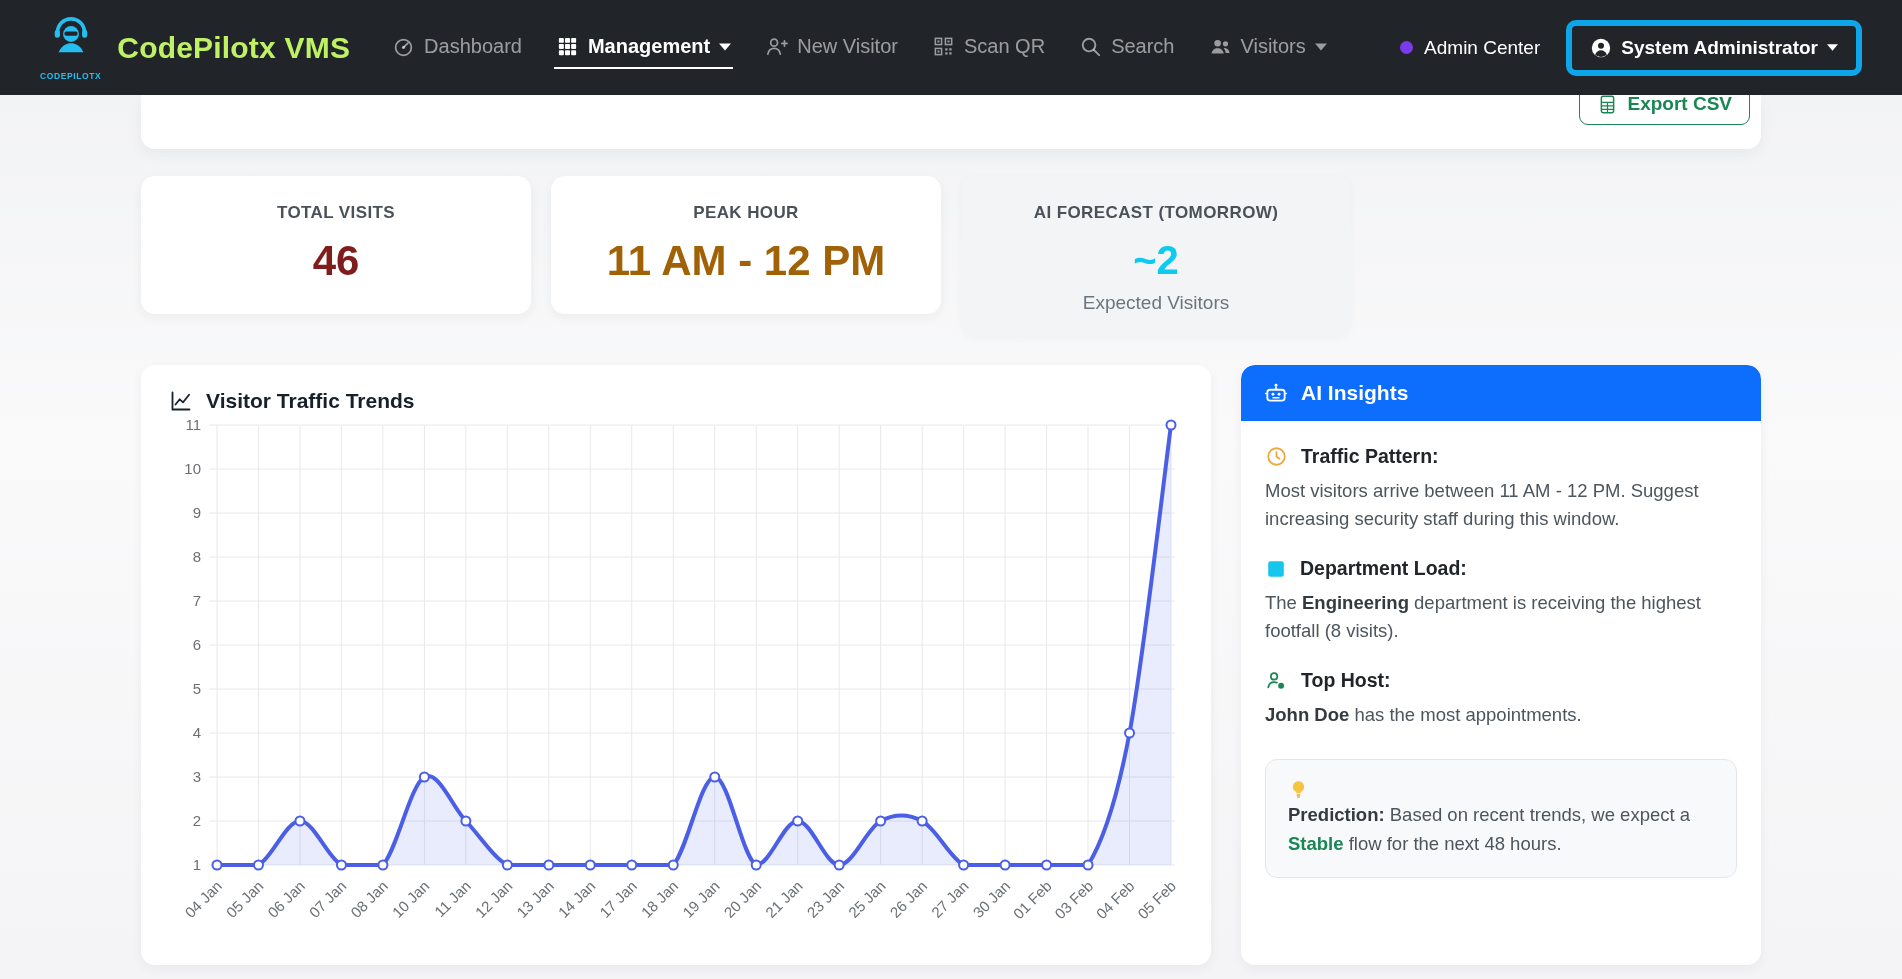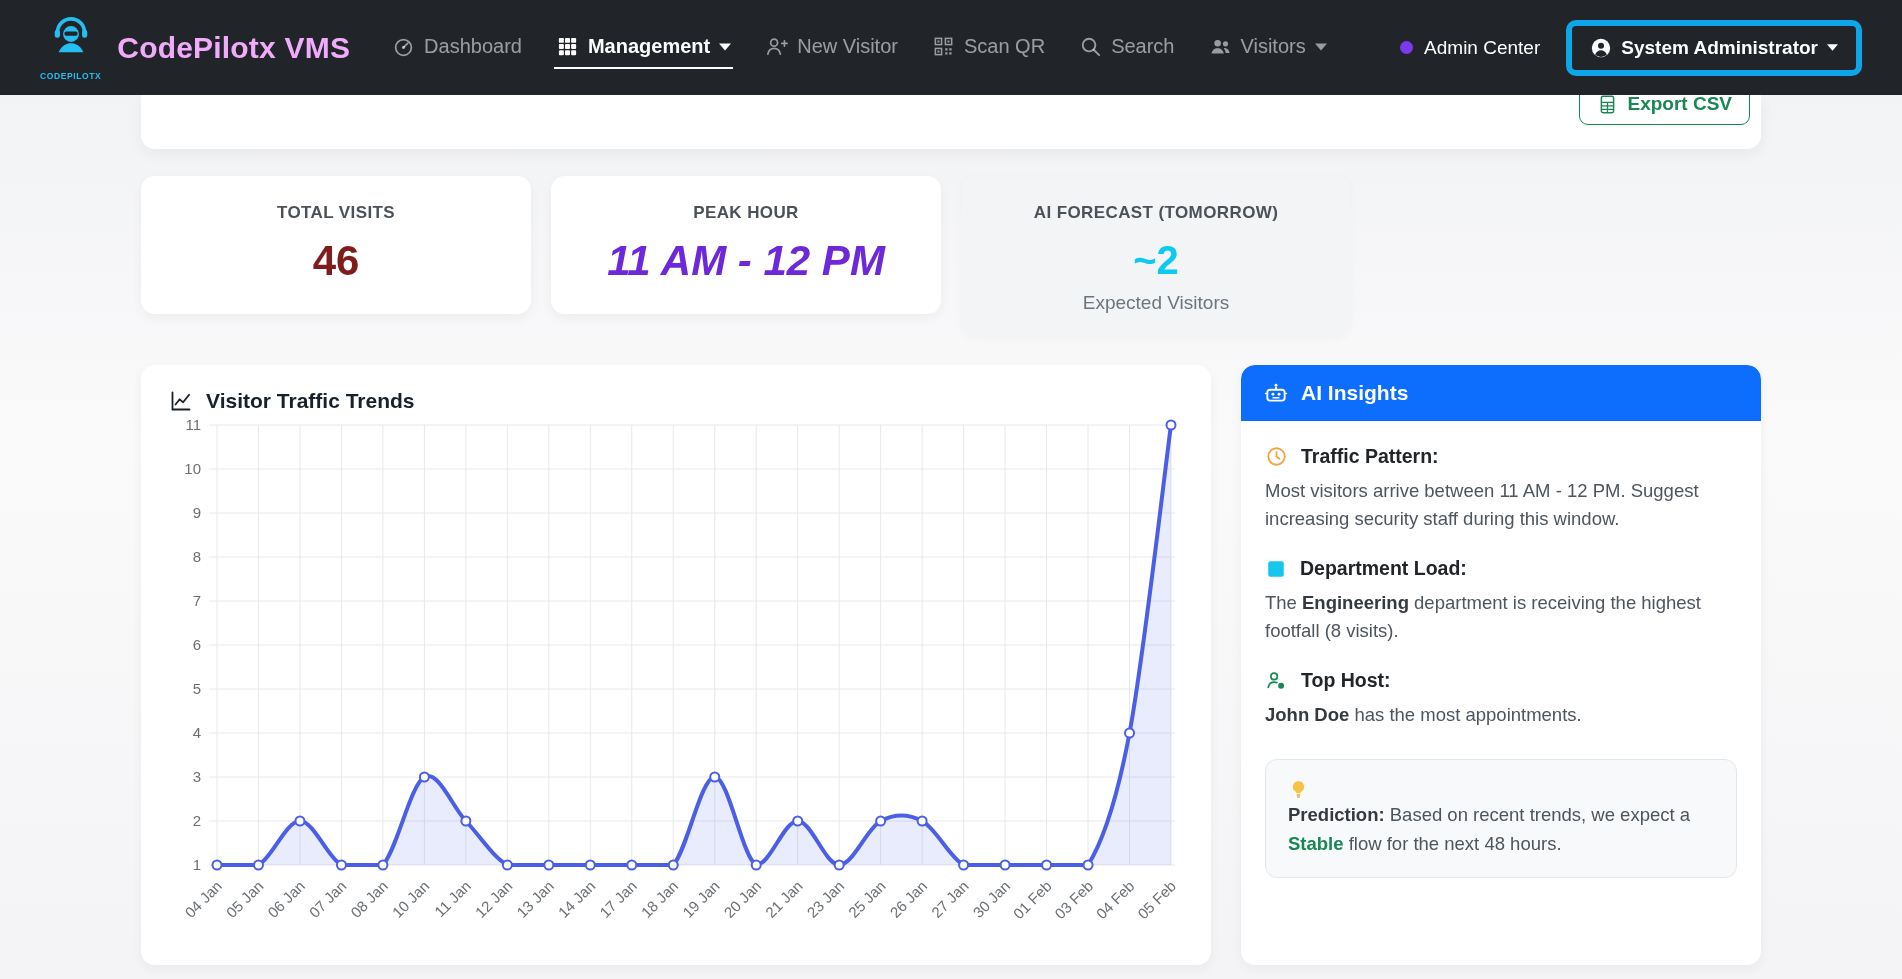--- a/index.html
+++ b/index.html
@@ -14,21 +14,21 @@
   
   .navbar {
     position:relative; z-index:10;
     height:95px; background:#212529;
     display:flex; align-items:center;
     padding:0 40px; gap:34px;
   }
   .brand { display:flex; align-items:center; gap:16px; cursor:pointer; }
   .logo { display:flex; flex-direction:column; align-items:center; gap:18px; }
   .logo-text { font-size:8.5px; font-weight:700; color:#26bdf0; letter-spacing:.6px; }
-  .brand-name { color:#f0abfc; font-size:30px; font-weight:800; letter-spacing:.2px; }
+  .brand-name { color:#bef264; font-size:30px; font-weight:800; letter-spacing:.2px; }
   .nav-links { display:flex; align-items:center; gap:30px; margin-left:6px; }
   .nav-item {
     display:flex; align-items:center; gap:9px;
     color:rgba(255,255,255,.55); font-size:20px;
     padding:9px 2px; border-bottom:2.5px solid transparent; cursor:pointer;
   }
   .nav-item .nico { width:23px; height:23px; }
   .nav-item.active { color:#fff; font-weight:700; border-bottom-color:#fff; }
   .nav-right { margin-left:auto; display:flex; align-items:center; gap:26px; }
   .admin-center { display:flex; align-items:center; gap:11px; color:#fff; font-size:19px; cursor:pointer; }
@@ -228,21 +228,21 @@
     </button>
   </section>
 
   <section class="stats-row">
     <div class="stat-card">
       <div class="stat-label">TOTAL VISITS</div>
       <div class="stat-value" style="color: #7f1d1d;">46</div>
     </div>
     <div class="stat-card">
       <div class="stat-label">PEAK HOUR</div>
-      <div class="stat-value" style="color: #6d28d9; font-style: italic;">11 AM - 12 PM</div>
+      <div class="stat-value" style="color: #a16207;">11 AM - 12 PM</div>
     </div>
     <div class="stat-card muted">
       <div class="stat-label">AI FORECAST (TOMORROW)</div>
       <div class="stat-value" style="color: rgb(13, 202, 240);">~2</div>
       <div class="stat-sub">Expected Visitors</div>
     </div>
   </section>
 
   <section class="main-row">
 

